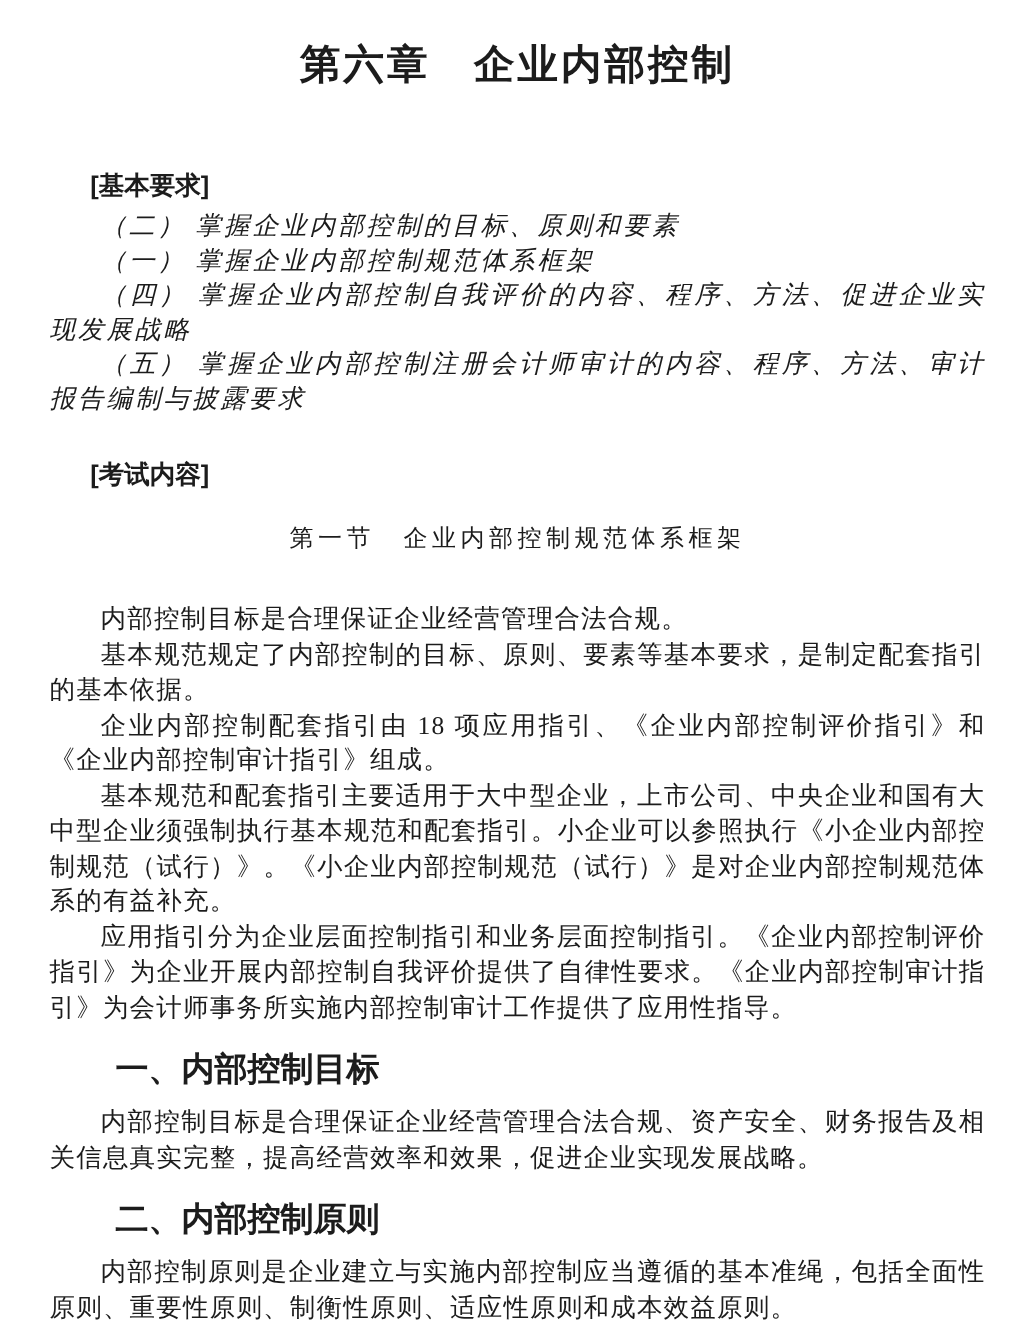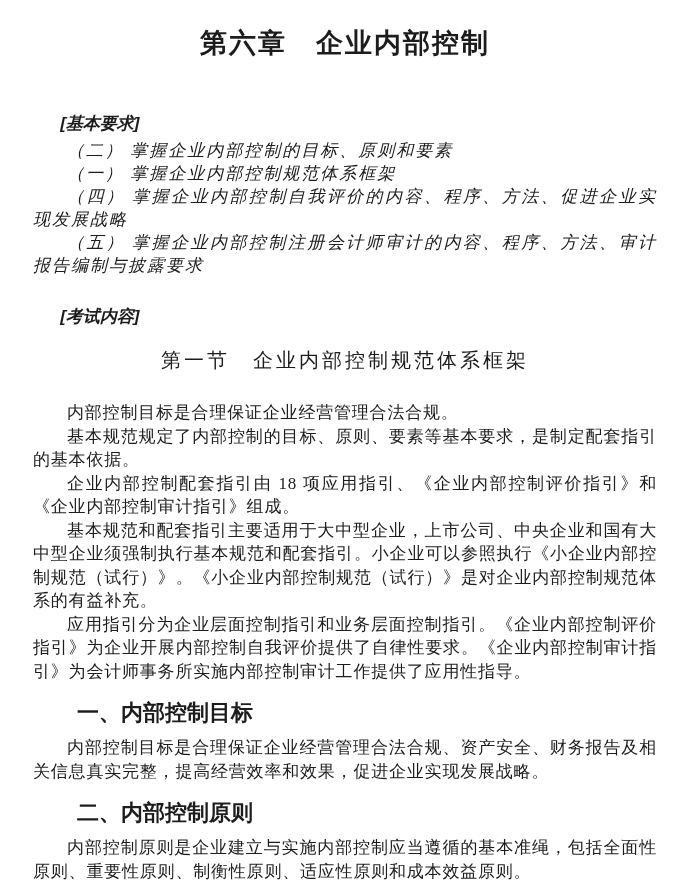--- a/index.html
+++ b/index.html
@@ -27,21 +27,20 @@
     line-height: 34px;
     font-family: "Liberation Serif", "DejaVu Serif", serif;
   }
   .block-heading {
     margin: 0;
     font-size: 17px;
     font-weight: bold;
     line-height: 23px;
     text-indent: 1.6em;
     font-family: "Liberation Sans", "DejaVu Sans", sans-serif;
-    font-style: italic;
   }
   .block-heading.first {
     margin-top: 52px;
   }
   .block-heading.exam {
     margin-top: 28px;
   }
   .req-list {
     margin-top: 4px;
   }
@@ -50,21 +49,21 @@
     font-size: 17px;
     line-height: 23px;
     text-indent: 2em;
     letter-spacing: 2px;
     font-style: italic;
     text-align: justify;
     font-family: "Liberation Serif", "DejaVu Serif", serif;
   }
   .section-title {
     margin: 18px 0 4px 0;
-    font-size: 20px;
+    font-size: 16px;
     font-weight: normal;
     text-align: center;
     letter-spacing: 3px;
     line-height: 28px;
     font-family: "Liberation Serif", "DejaVu Serif", serif;
   }
   .body-block {
     margin-top: 27px;
   }
   .body-para {

